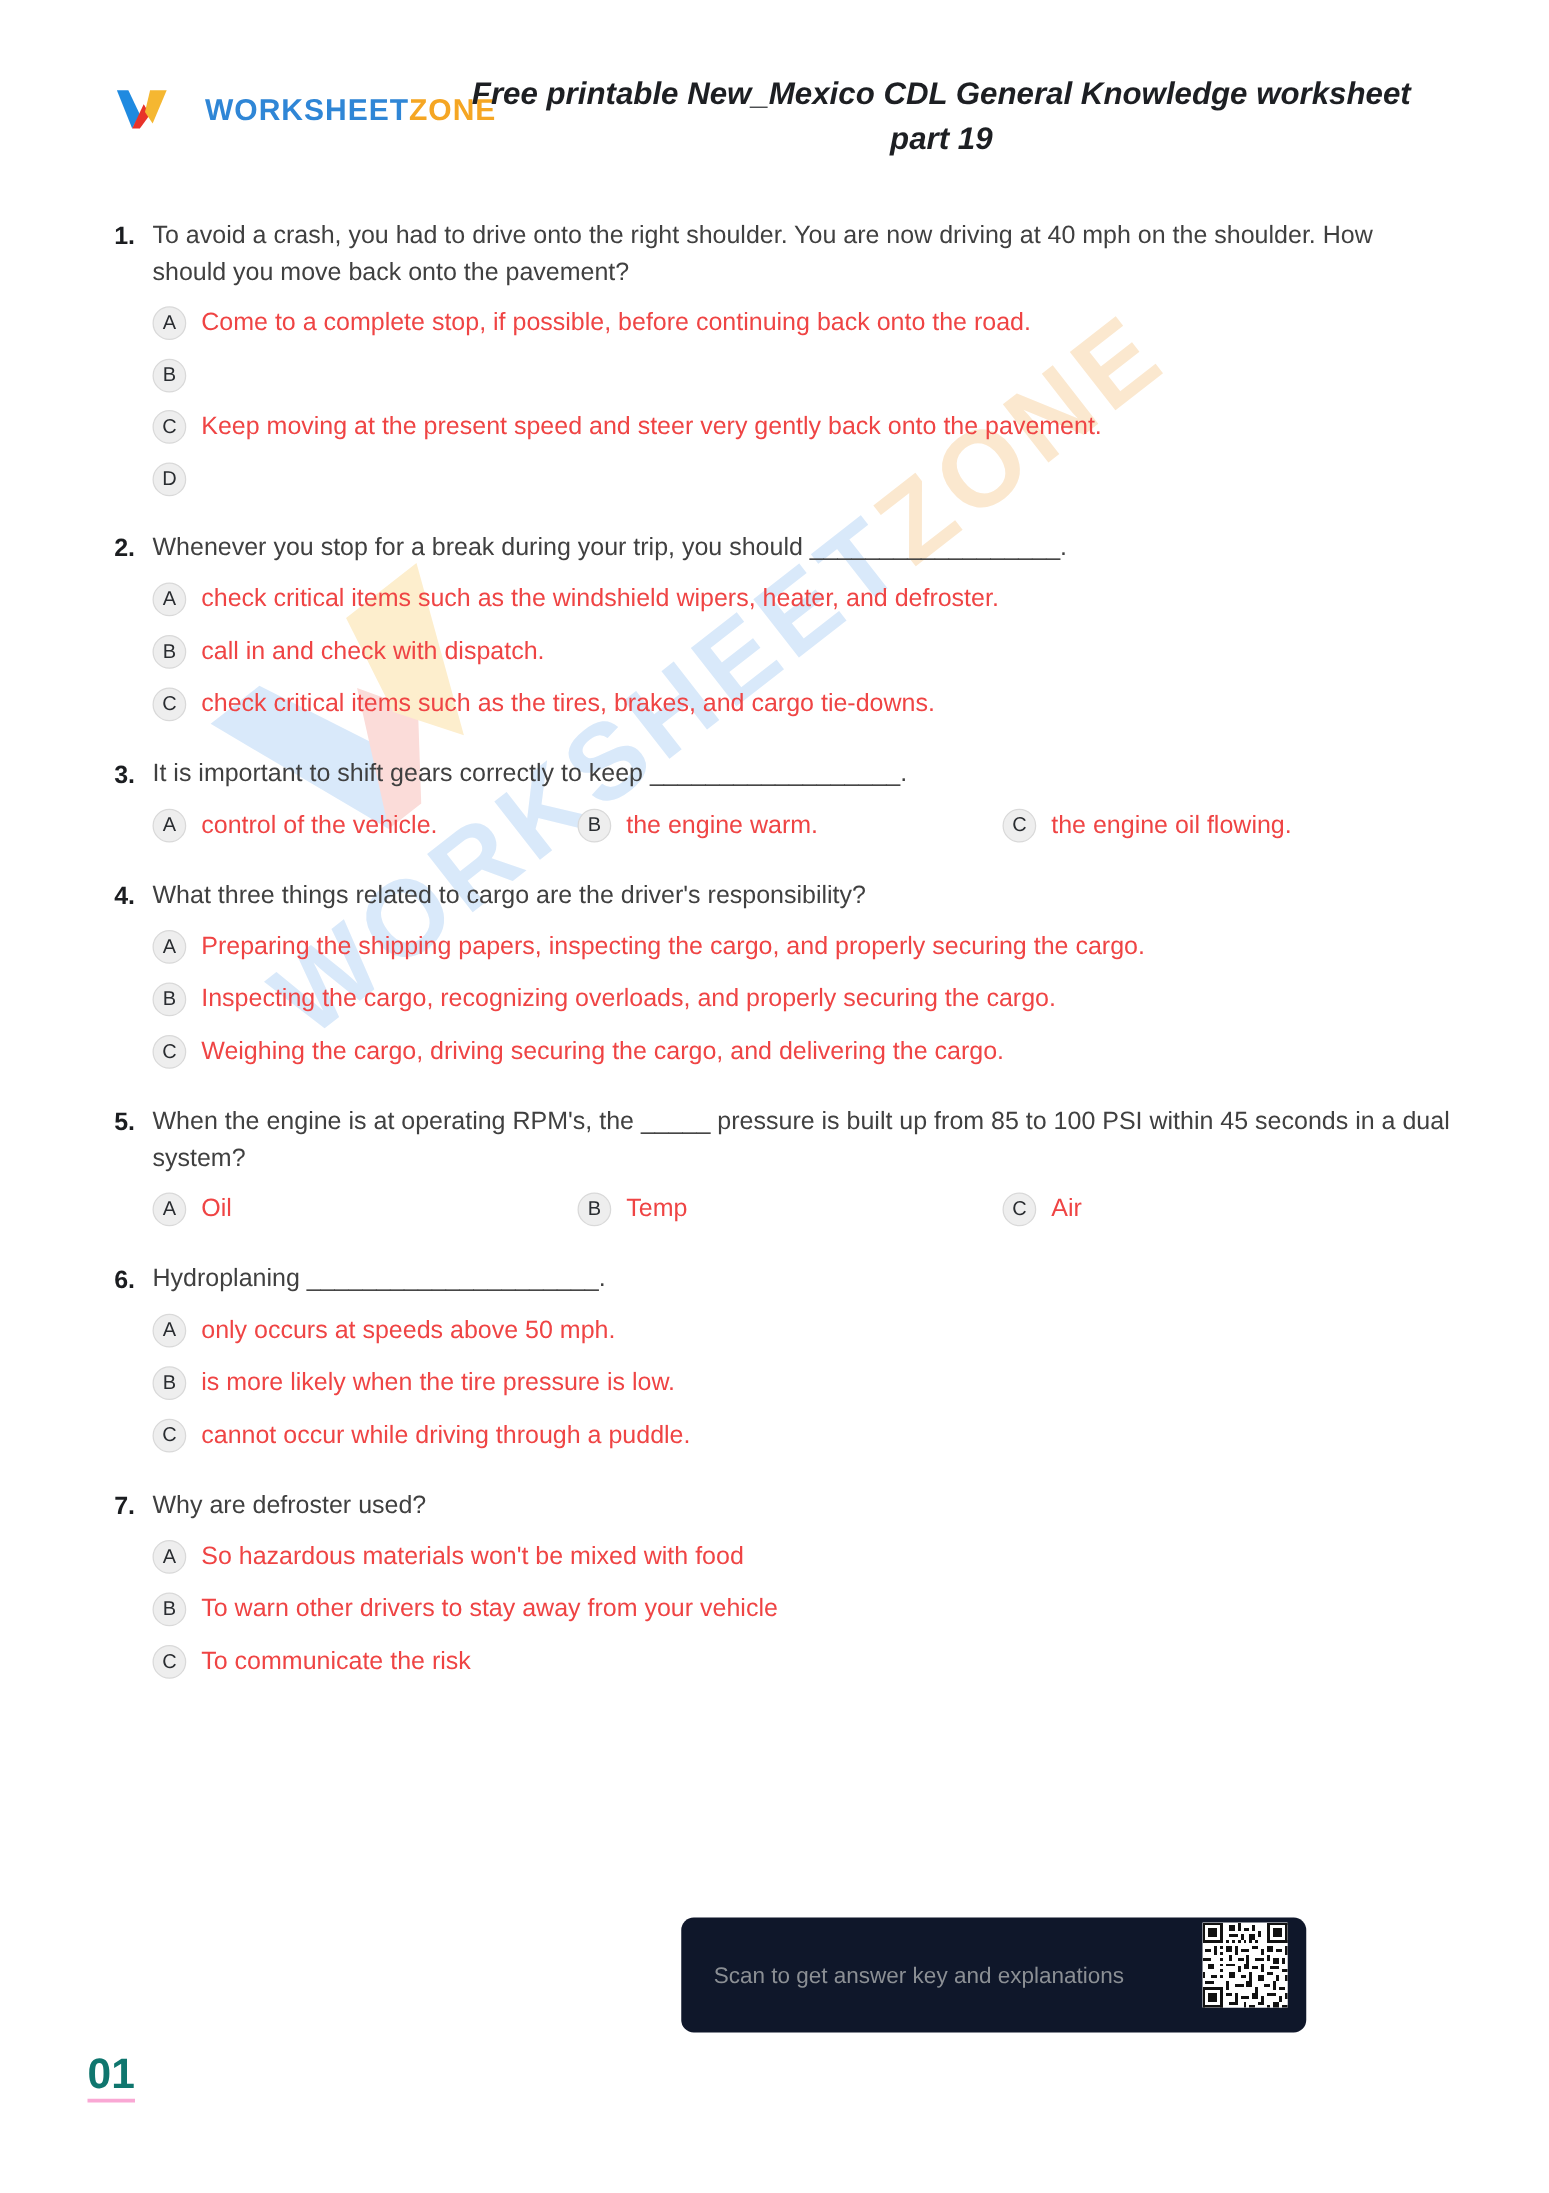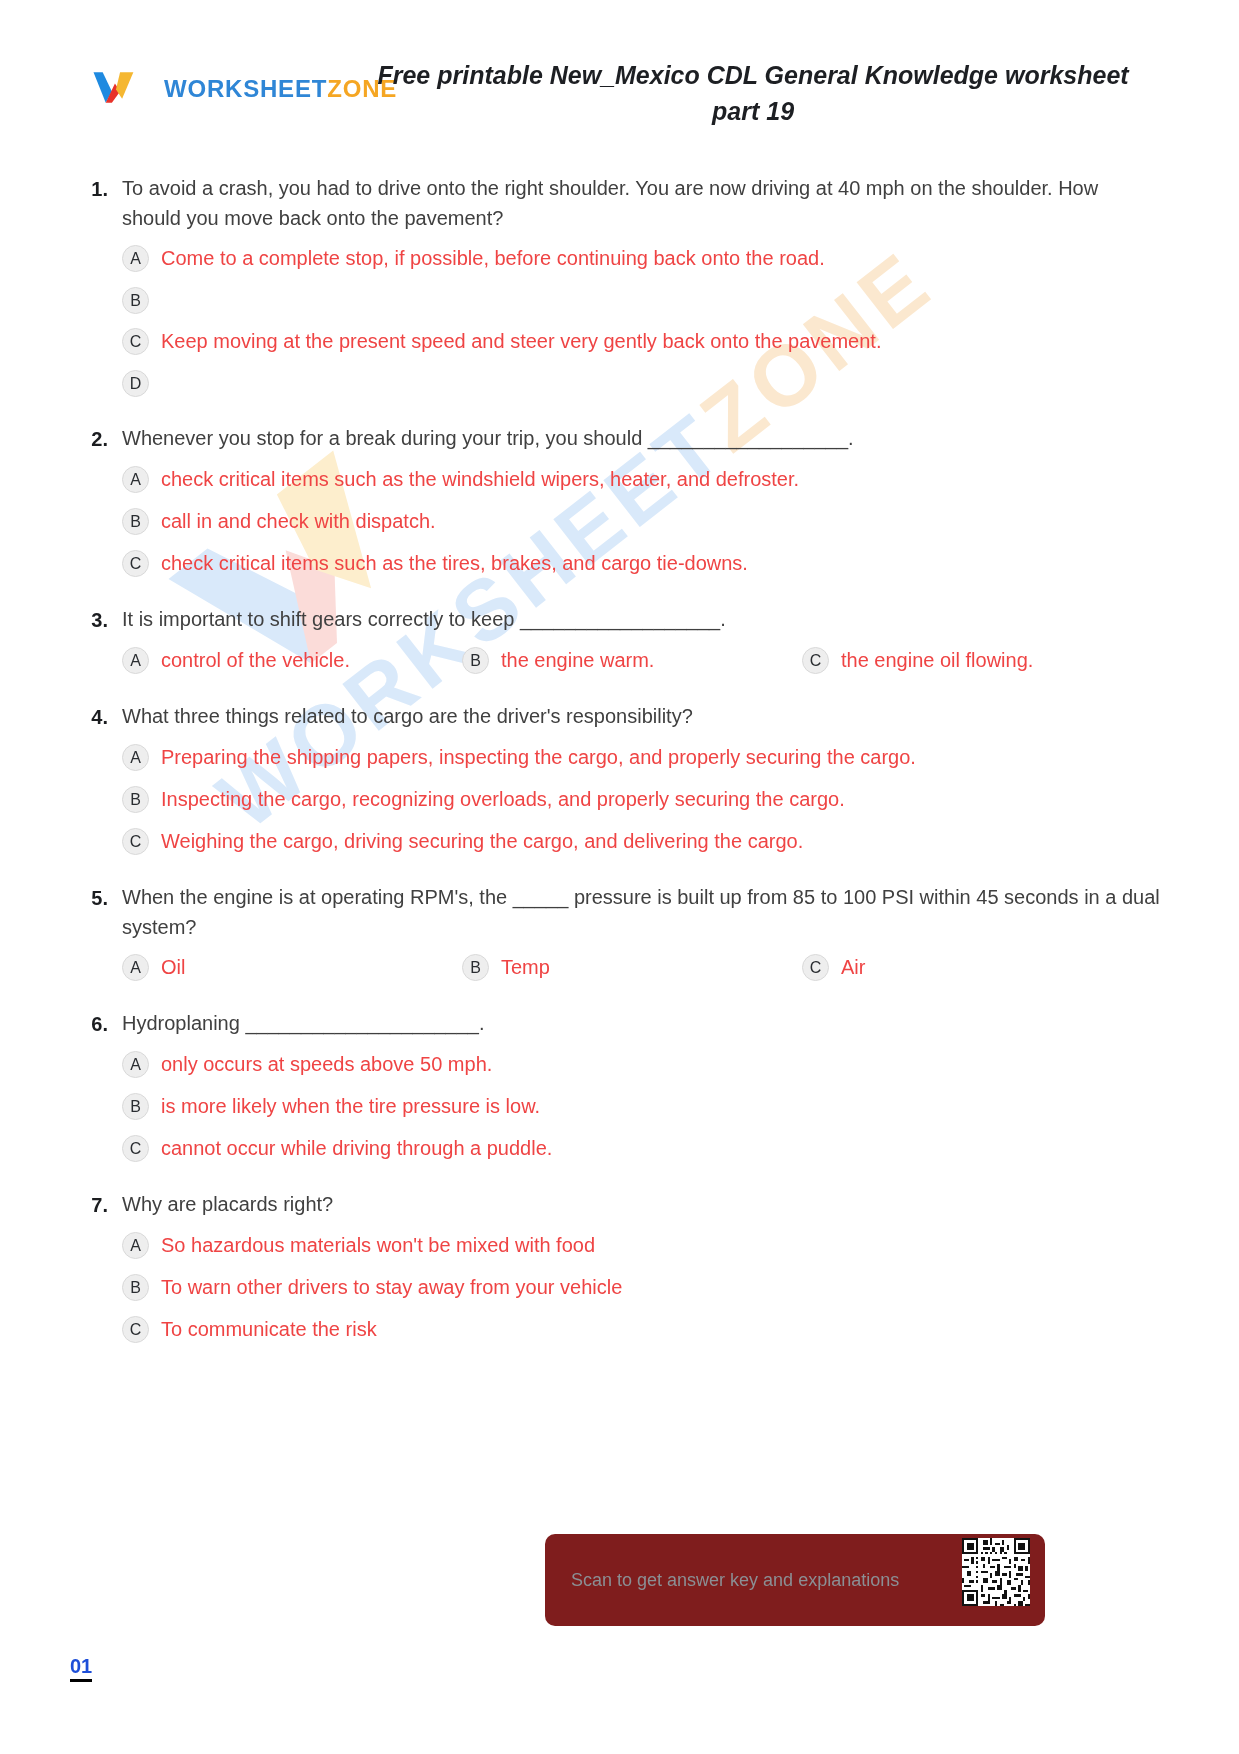--- a/index.html
+++ b/index.html
@@ -160,34 +160,34 @@
     left: 0;
     bottom: 0;
     width: 1239px;
     height: 230px;
     z-index: 2;
   }
   .page-num {
     position: absolute;
     left: 70px;
     bottom: 72px;
-    font-size: 20px;
+    font-size: 34px;
     font-weight: 700;
-    color: #1d4ed8;
-    border-bottom: 3px solid #000000;
+    color: #0f766e;
+    border-bottom: 3px solid #f9a8d4;
     padding-bottom: 3px;
     line-height: 1;
   }
   .scan-panel {
     position: absolute;
     left: 545px;
     top: 10px;
     width: 500px;
     height: 92px;
-    background: #7f1d1d;
+    background: #0f172a;
     border-radius: 10px;
     display: flex;
     align-items: center;
     justify-content: center;
   }
   .scan-text {
     font-size: 18px;
     color: #8b8f94;
     padding-left: 26px;
     flex: 1;
@@ -351,21 +351,21 @@
           </div>
           <div class="option">
             <div class="opt-bubble">C</div>
             <div class="opt-text">cannot occur while driving through a puddle.</div>
           </div>
         </div>
       </div>
       <div class="question">
         <div class="q-head">
           <div class="q-num">7.</div>
-          <div class="q-text">Why are placards right?</div>
+          <div class="q-text">Why are defroster used?</div>
         </div>
         <div class="options">
           <div class="option">
             <div class="opt-bubble">A</div>
             <div class="opt-text">So hazardous materials won't be mixed with food</div>
           </div>
           <div class="option">
             <div class="opt-bubble">B</div>
             <div class="opt-text">To warn other drivers to stay away from your vehicle</div>
           </div>

